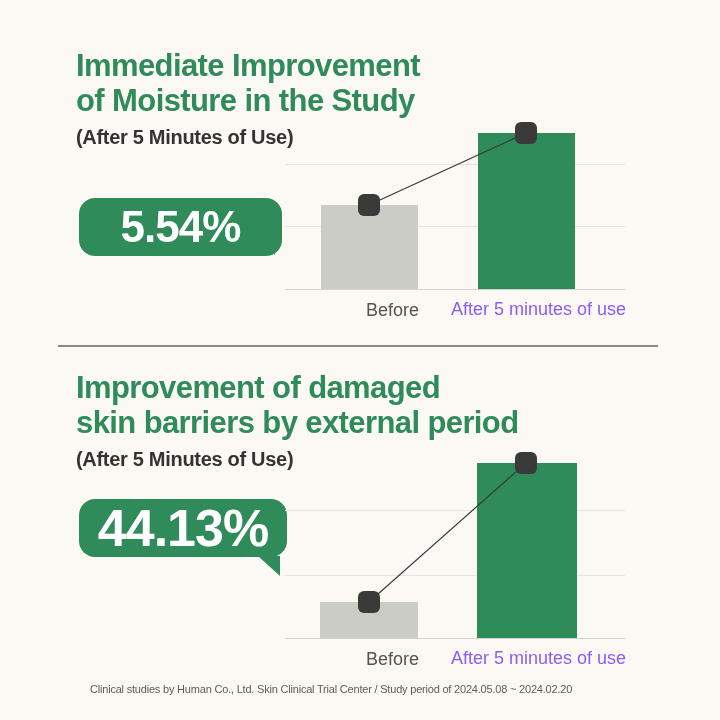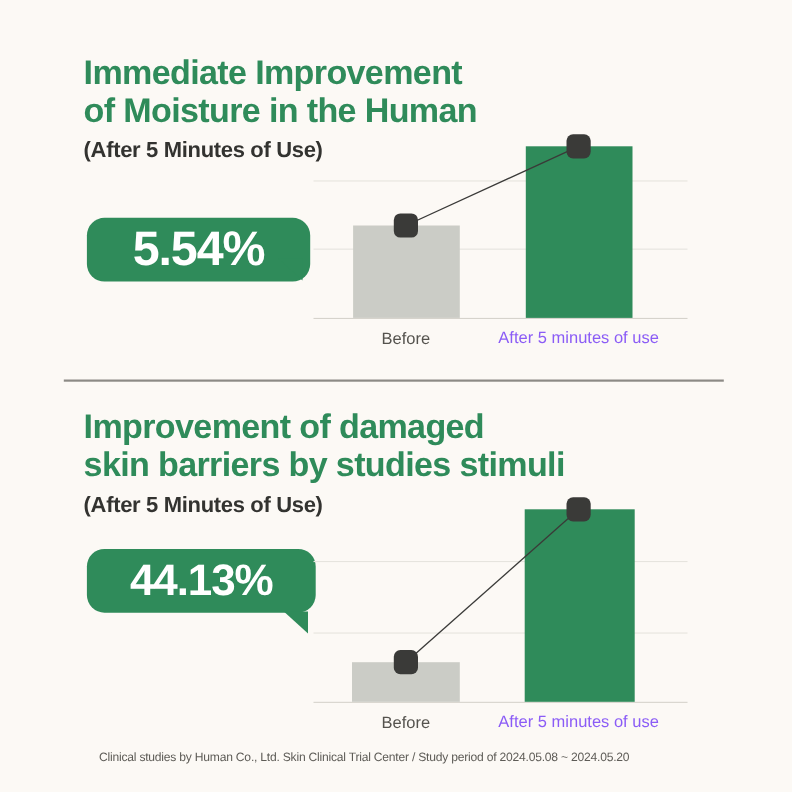--- a/index.html
+++ b/index.html
@@ -57,22 +57,22 @@
   .bar-after{background:#2F8B5A;}
   .marker{
     position:absolute;
     width:22px;height:22px;
     background:#3A3A38;
     border-radius:6px;
   }
   .connector{position:absolute;left:0;top:0;overflow:visible;}
   .cat-label{
     position:absolute;
-    font-size:15px;
-    text-align:center;
+    font-size:18px;
+    text-align:right;
     white-space:nowrap;
   }
   .cat-before{color:#55534E;}
   .cat-after{color:#8b5cf6;font-weight:normal;}
 
   
   .divider{position:absolute;background:#8C8A85;}
   .footer{
     position:absolute;
     font-size:11px;
@@ -80,21 +80,21 @@
     letter-spacing:-0.2px;
     white-space:nowrap;
   }
 </style>
 </head>
 <body>
 
 <div class="panel">
 
   <h1 class="title" style="left:76px;top:48px;width:470px;">Immediate Improvement
-of Moisture in the Human</h1>
+of Moisture in the Study</h1>
 
   <div class="subtitle" style="left:76px;top:126px;">(After 5 Minutes of Use)</div>
 
   <div class="bubble" style="left:79px;top:178px;width:203px;height:58px;margin-top:20px;">
     <span class="bubble-value" style="font-size:44px;">5.54%</span>
   </div>
   <div class="bubble-tail" style="left:253px;top:235px;border-width:20px 0 0 22px;border-color:#2F8B5A transparent transparent transparent;"></div>
 
   <div class="chart">
     <div class="gridline" style="left:285px;top:164px;width:340px;"></div>
@@ -114,26 +114,26 @@
     <div class="cat-label cat-before" style="left:319px;top:300px;width:100px;">Before</div>
     <div class="cat-label cat-after" style="left:426px;top:299px;width:200px;">After 5 minutes of use</div>
   </div>
 </div>
 
 <div class="divider" style="left:58px;top:345px;width:600px;height:2px;"></div>
 
 <div class="panel">
 
   <h1 class="title" style="left:76px;top:370px;width:560px;">Improvement of damaged
-skin barriers by studies stimuli</h1>
+skin barriers by external period</h1>
 
   <div class="subtitle" style="left:76px;top:448px;">(After 5 Minutes of Use)</div>
 
   <div class="bubble" style="left:79px;top:499px;width:208px;height:58px;">
-    <span class="bubble-value" style="font-size:40px;">44.13%</span>
+    <span class="bubble-value" style="font-size:52px;">44.13%</span>
   </div>
   <div class="bubble-tail" style="left:258px;top:556px;border-width:20px 0 0 22px;border-color:#2F8B5A transparent transparent transparent;"></div>
 
   <div class="chart">
     <div class="gridline" style="left:285px;top:510px;width:340px;"></div>
     <div class="gridline" style="left:285px;top:575px;width:340px;"></div>
     <div class="axisline" style="left:285px;top:638px;width:340px;"></div>
 
     <div class="bar bar-before" style="left:320px;top:602px;width:98px;height:36px;"></div>
     <div class="bar bar-after" style="left:477px;top:463px;width:100px;height:175px;"></div>
@@ -143,13 +143,13 @@
     </svg>
 
     <div class="marker" style="left:358px;top:591px;"></div>
     <div class="marker" style="left:515px;top:452px;"></div>
 
     <div class="cat-label cat-before" style="left:319px;top:649px;width:100px;">Before</div>
     <div class="cat-label cat-after" style="left:426px;top:648px;width:200px;">After 5 minutes of use</div>
   </div>
 </div>
 
-<div class="footer" style="left:90px;top:683px;">Clinical studies by Human Co., Ltd. Skin Clinical Trial Center / Study period of 2024.05.08 ~ 2024.05.20</div>
+<div class="footer" style="left:90px;top:683px;">Clinical studies by Human Co., Ltd. Skin Clinical Trial Center / Study period of 2024.05.08 ~ 2024.02.20</div>
 
 </body></html>

